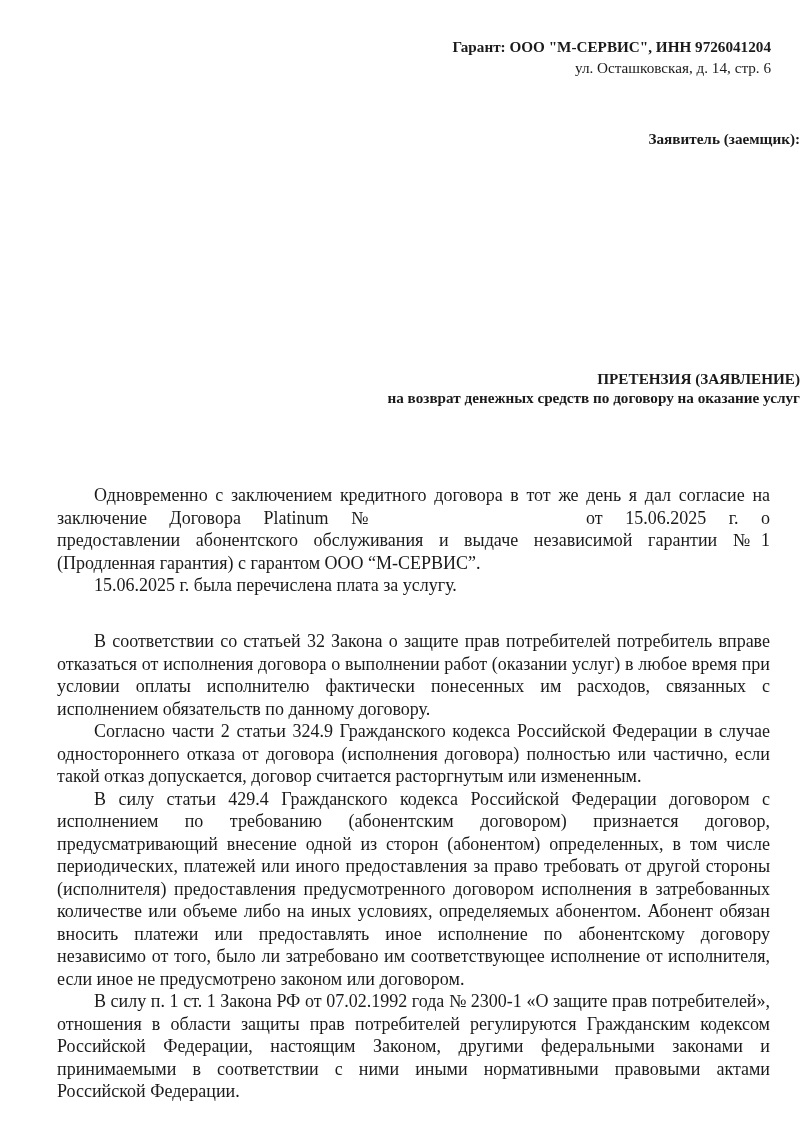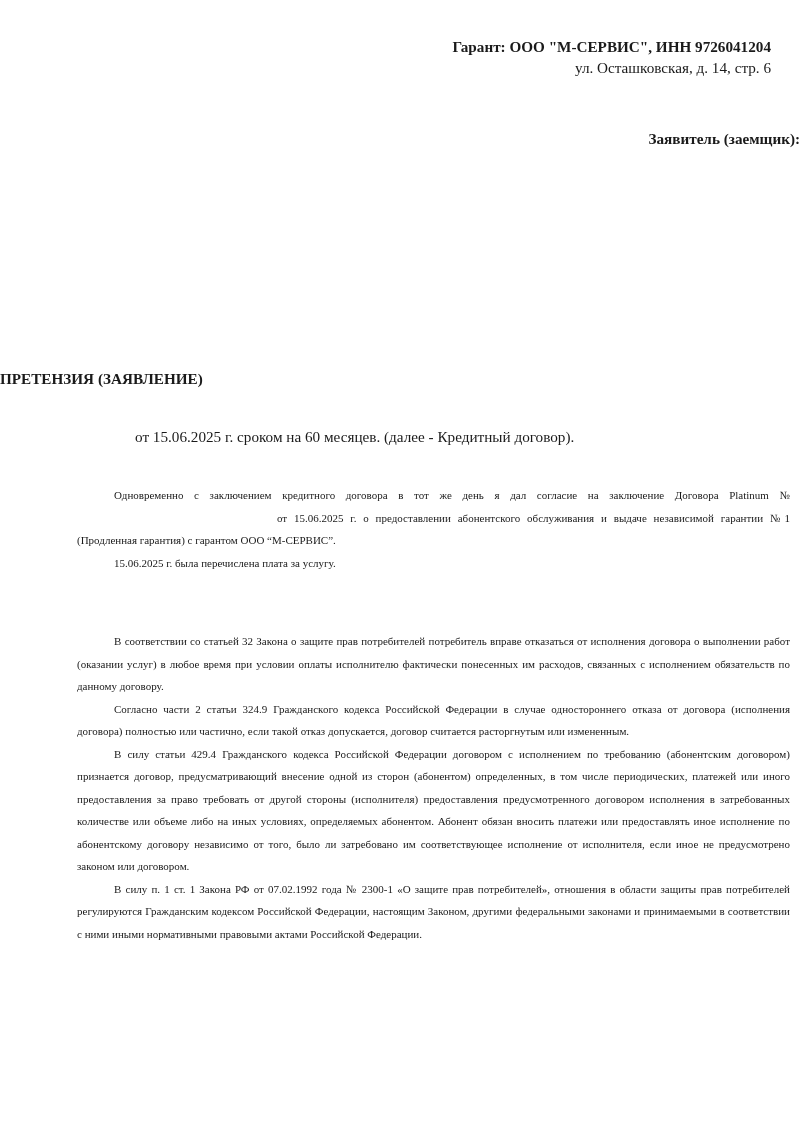--- a/index.html
+++ b/index.html
@@ -34,32 +34,31 @@
       left: 0; width: 800px;
       top: 130px;
       text-align: right;
       font-weight: bold;
       font-size: 15.2px;
     }
     .title {
       position: absolute;
       left: 0; width: 800px;
       top: 369px;
-      text-align: left;
+      text-align: right;
       font-weight: bold;
       font-size: 15.2px;
       line-height: 19px;
     }
     .body-text {
       position: absolute;
       left: 57px;
       width: 713px;
-      font-size: 11px;
+      font-size: 18px;
       line-height: 22.5px;
-      margin-left: 20px;
     }
     .p {
       margin: 0;
       text-align: justify;
       text-indent: 37px;
     }
     .p.left { text-align: left; }
     .blank {
       display: inline-block;
       width: 200px;
@@ -82,24 +81,24 @@
 
   <div class="hdr" style="top:36px;">
     <div class="bold">Гарант: ООО "М-СЕРВИС", ИНН 9726041204</div>
     <div>ул. Осташковская, д. 14, стр. 6</div>
   </div>
 
   <div class="applicant">Заявитель (заемщик):</div>
 
   <div class="title">
     <div>ПРЕТЕНЗИЯ (ЗАЯВЛЕНИЕ)</div>
+    <div>на возврат денежных средств по договору на оказание услуг</div>
   </div>
 
   <div class="credit">
-    <div class="l2">от 15.06.2025 г. сроком на 60 месяцев. (далее - Кредитный договор).</div>
   </div>
 
   <div class="body-text" style="top:484px;">
     <p class="p"><span>Одновременно с заключением кредитного договора в тот же день я дал согласие на заключение Договора Platinum №</span><span class="blank"></span><span>от 15.06.2025 г. о предоставлении абонентского обслуживания и выдаче независимой гарантии №1 (Продленная гарантия) с гарантом ООО “М-СЕРВИС”.</span></p>
     <p class="p left">15.06.2025 г. была перечислена плата за услугу.</p>
   </div>
 
   <div class="body-text" style="top:630px;">
     <p class="p">В соответствии со статьей 32 Закона о защите прав потребителей потребитель вправе отказаться от исполнения договора о выполнении работ (оказании услуг) в любое время при условии оплаты исполнителю фактически понесенных им расходов, связанных с исполнением обязательств по данному договору.</p>
     <p class="p">Согласно части 2 статьи 324.9 Гражданского кодекса Российской Федерации в случае одностороннего отказа от договора (исполнения договора) полностью или частично, если такой отказ допускается, договор считается расторгнутым или измененным.</p>

